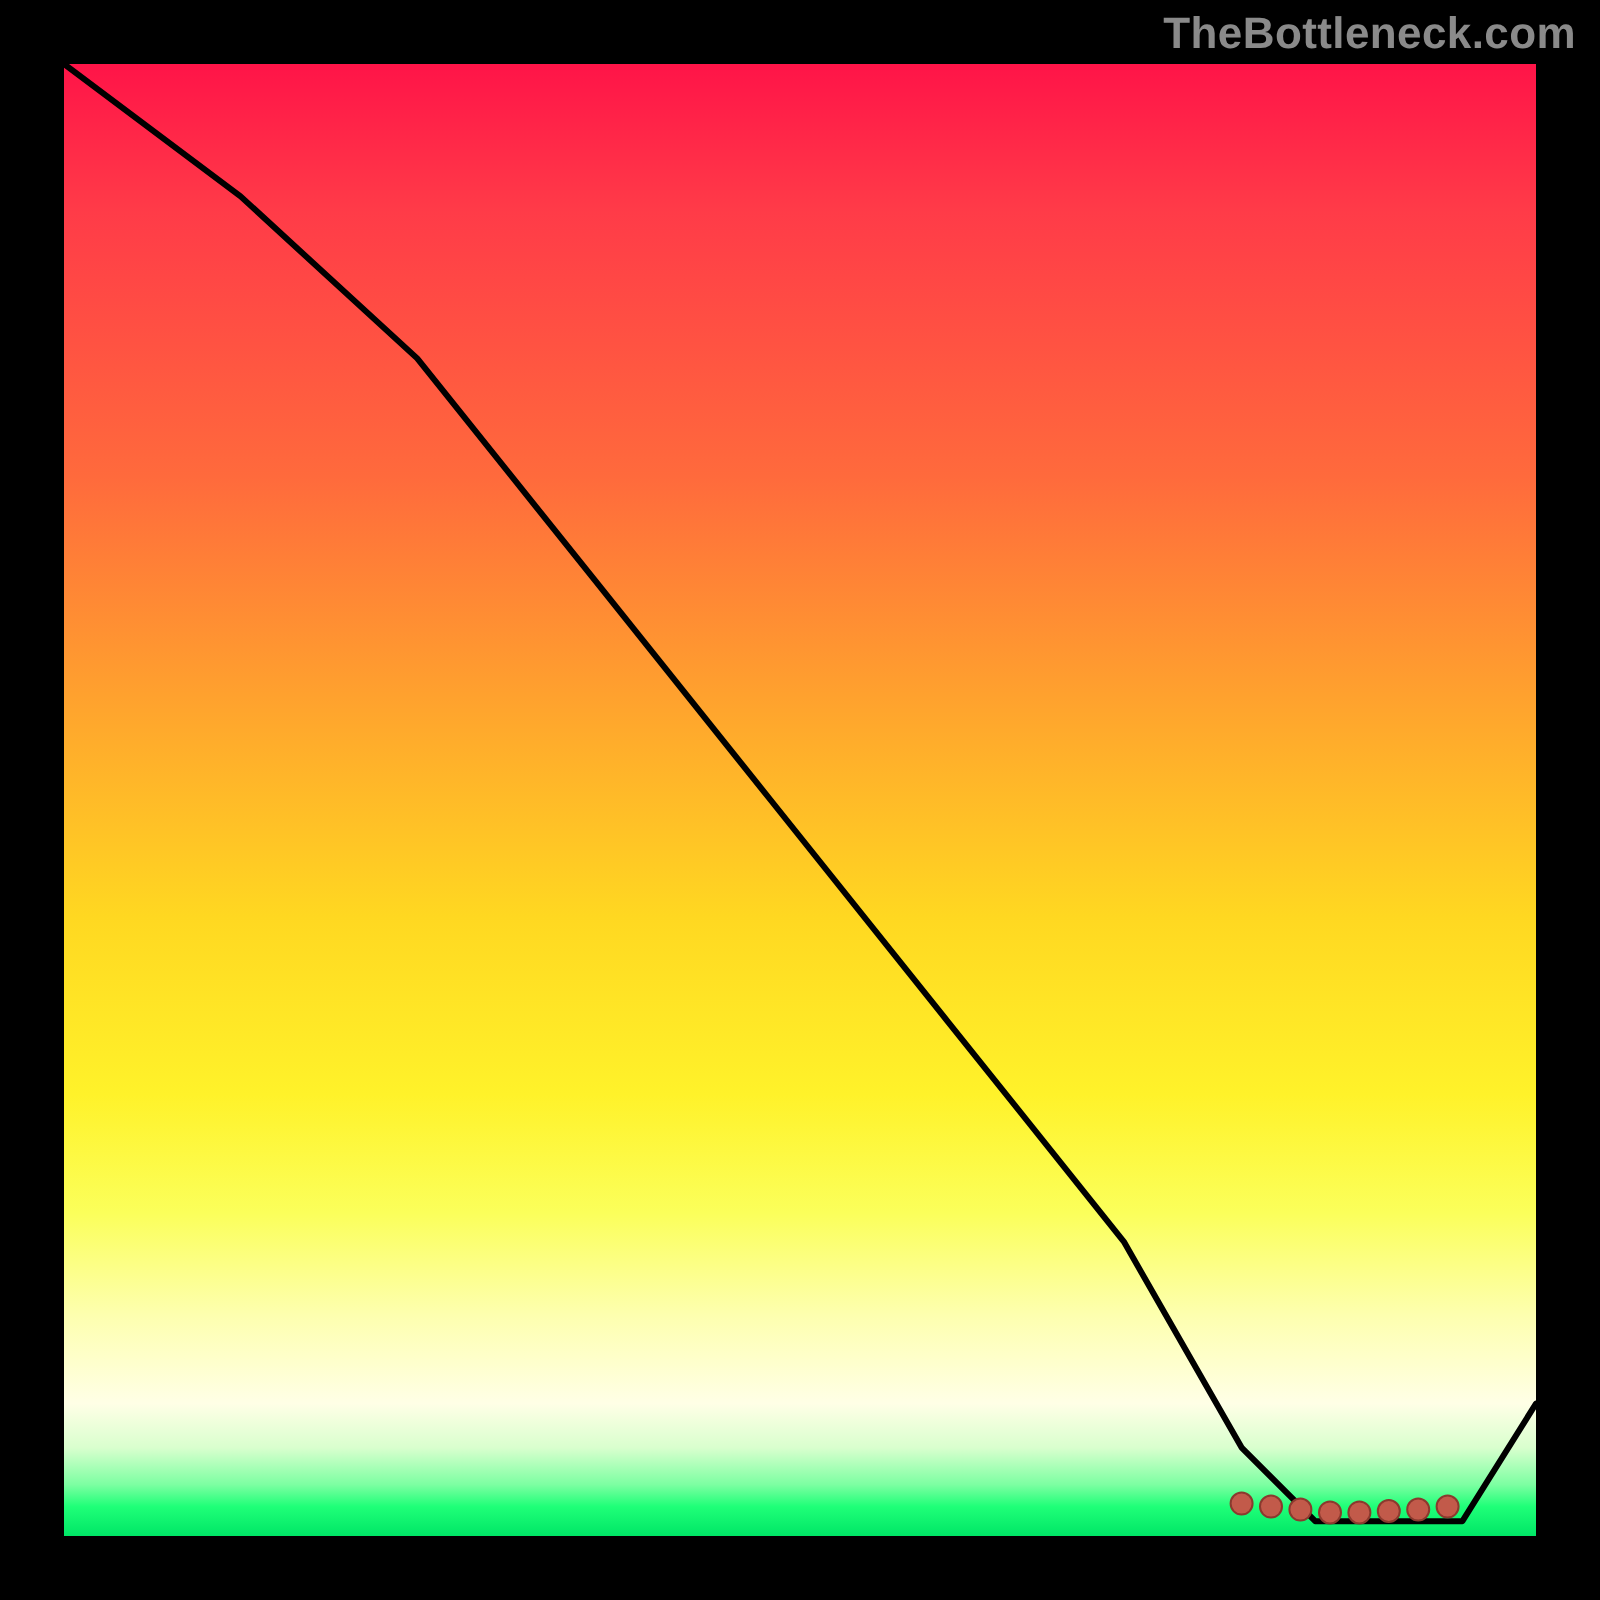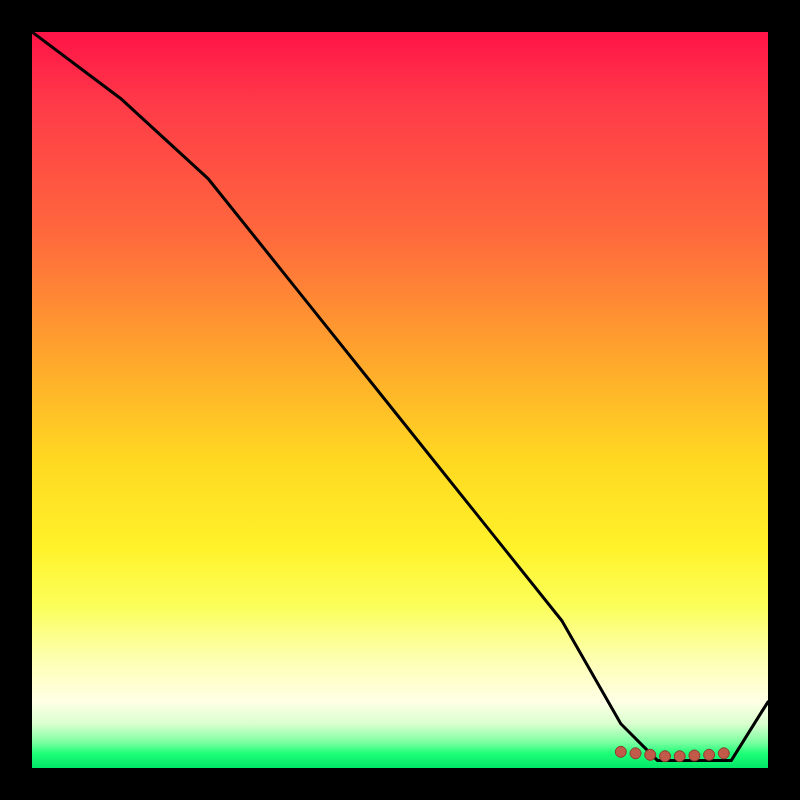--- a/index.html
+++ b/index.html
@@ -54,20 +54,21 @@
     left: 0;
     top: 0;
     width: 736px;
     height: 736px;
   }
 </style>
 </head>
 <body>
 
 <div class="outer">
+  <div class="attribution">TheBottleneck.com</div>
 
   <div class="plot">
     <svg class="curve" viewBox="0 0 736 736" preserveAspectRatio="none">
       <path id="curve-path" fill="none" stroke="#000000" stroke-width="3" stroke-linejoin="round" stroke-linecap="round" d="M0.0 0.0 L88.3 66.2 L176.6 147.2 L265.0 257.6 L353.3 368.0 L441.6 478.4 L529.9 588.8 L588.8 691.8 L625.6 728.6 L662.4 728.6 L699.2 728.6 L736.0 669.8"></path>
       <g id="dots">
           <circle cx="588.8" cy="719.8" r="5.5" fill="#c25a4a" stroke="#8a3a2e" stroke-width="1"></circle>
           <circle cx="603.5" cy="721.3" r="5.5" fill="#c25a4a" stroke="#8a3a2e" stroke-width="1"></circle>
           <circle cx="618.2" cy="722.8" r="5.5" fill="#c25a4a" stroke="#8a3a2e" stroke-width="1"></circle>
           <circle cx="633.0" cy="724.2" r="5.5" fill="#c25a4a" stroke="#8a3a2e" stroke-width="1"></circle>
           <circle cx="647.7" cy="724.2" r="5.5" fill="#c25a4a" stroke="#8a3a2e" stroke-width="1"></circle>

